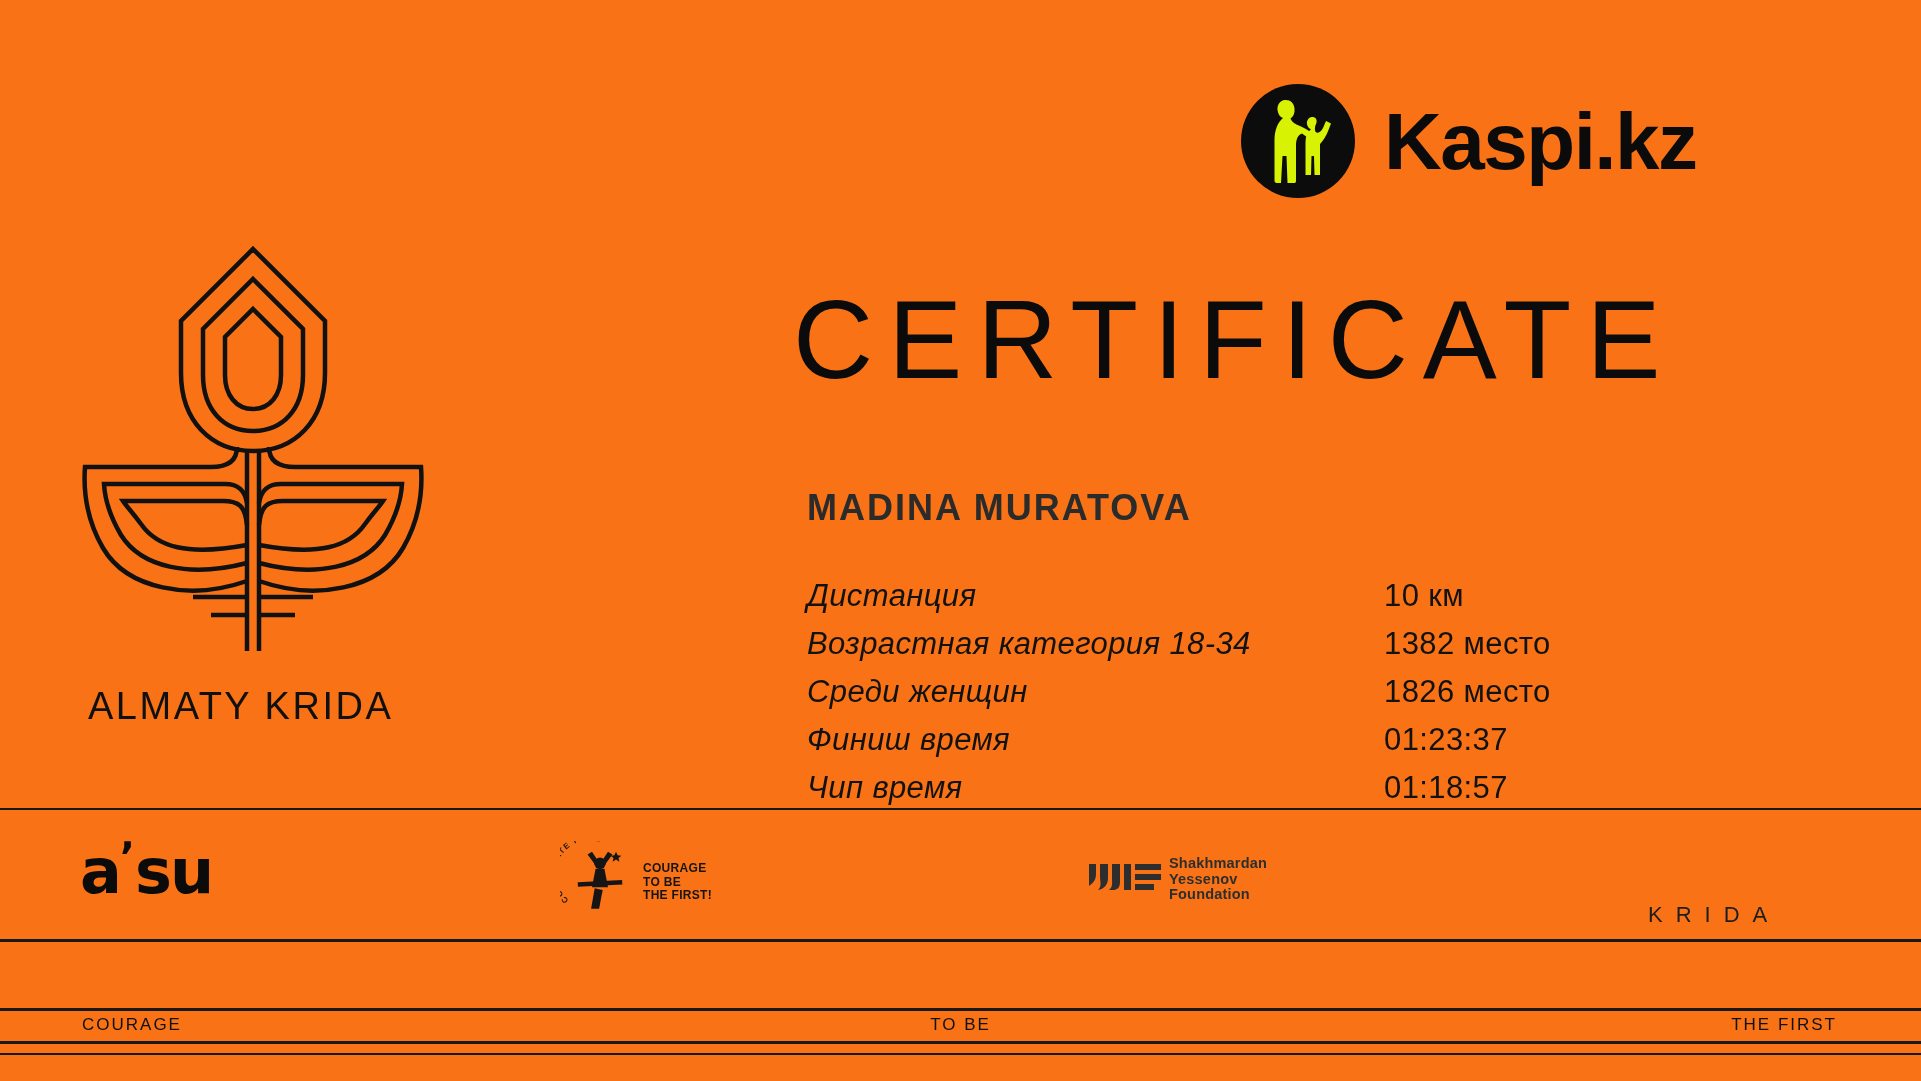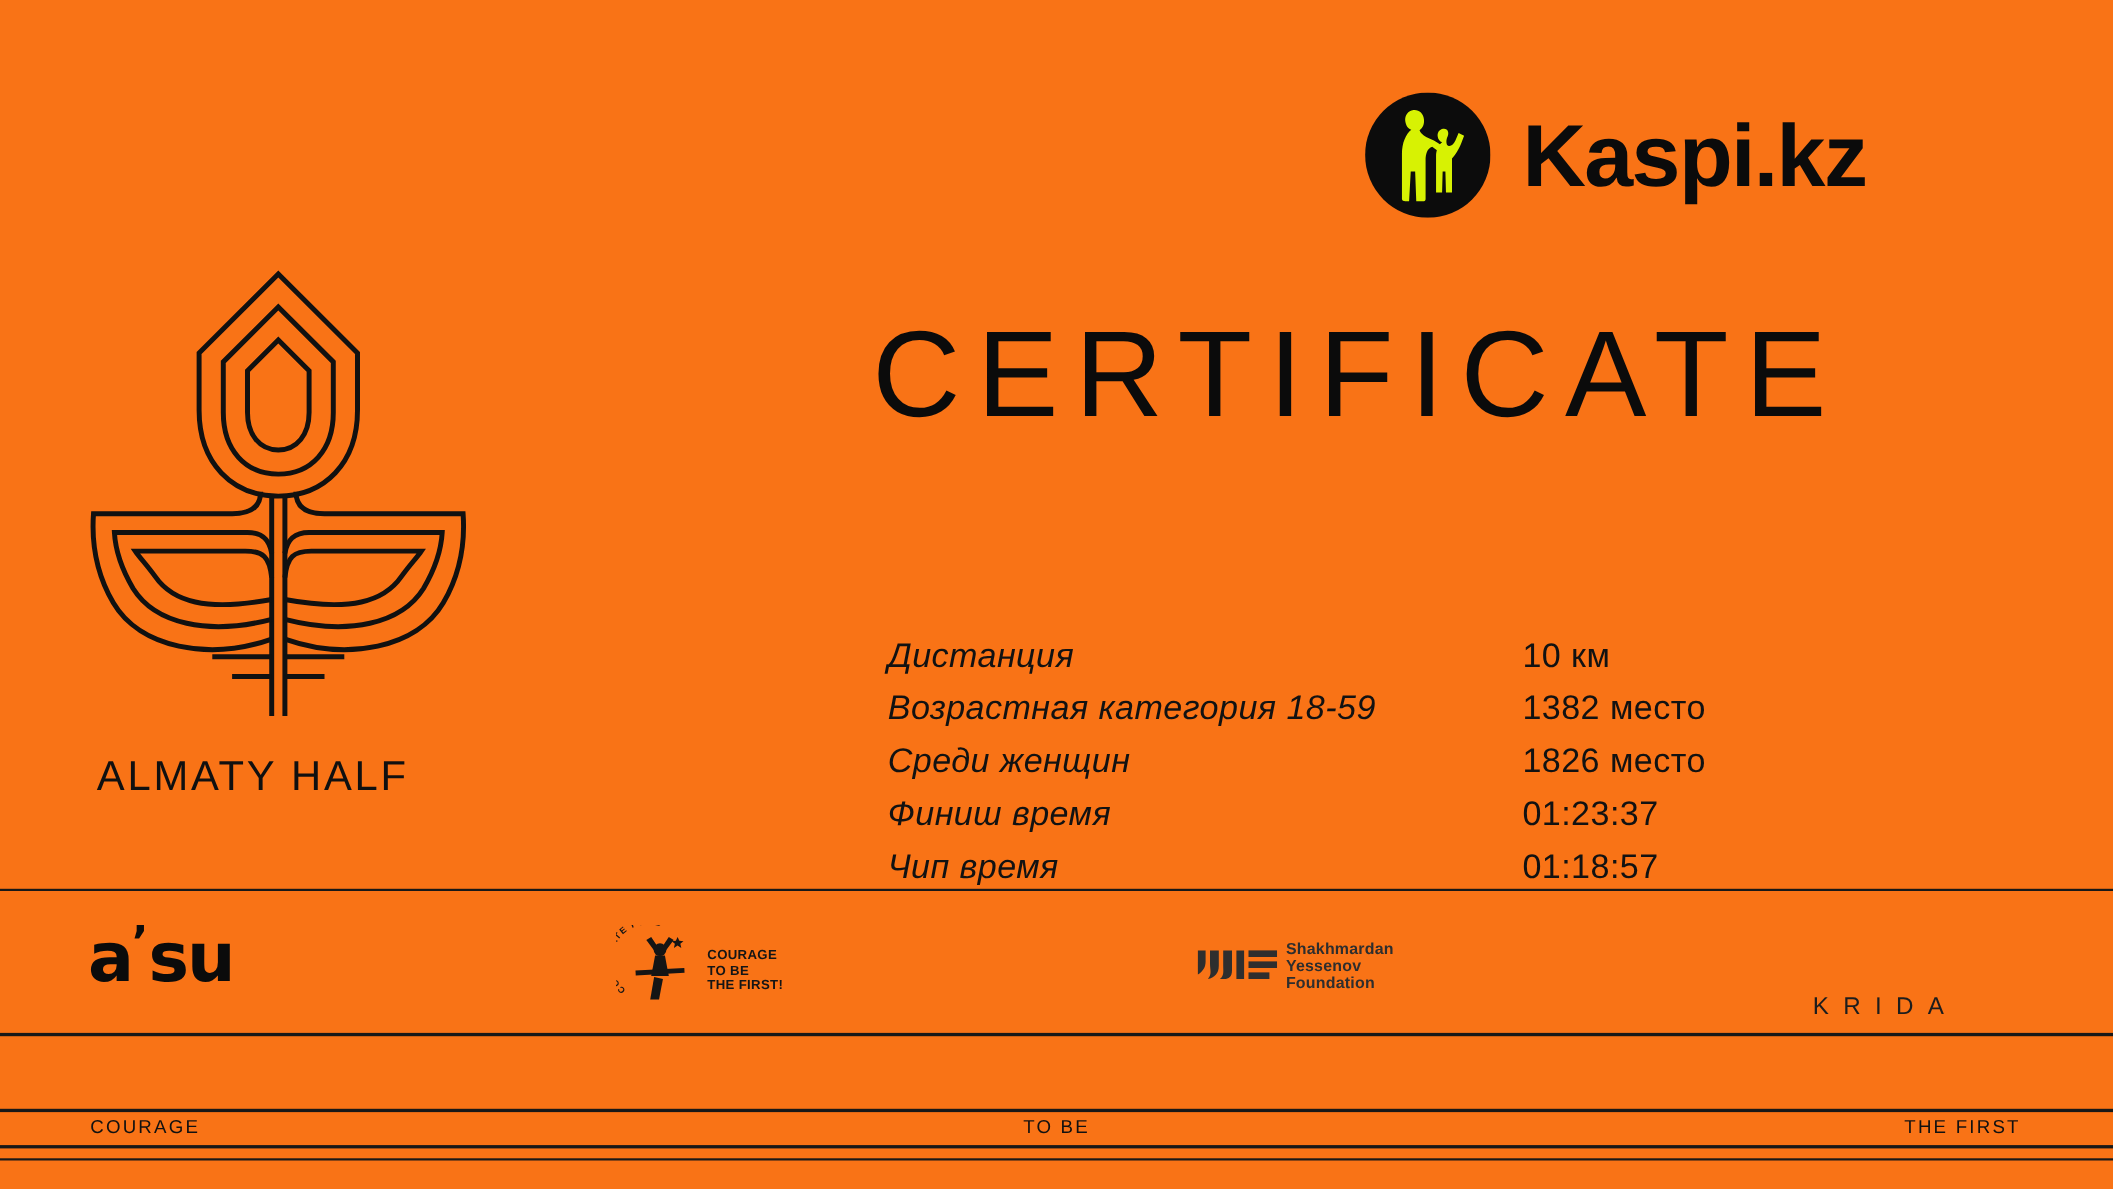--- a/index.html
+++ b/index.html
@@ -125,28 +125,29 @@
       <g transform="translate(356,0) scale(-1,1)">
         <path d="M162,202 C162,216 152,222 136,222 L10,222 C8,250 14,279 28,303 C52,344 115,356 172,336"></path>
         <path d="M172,258 C170,246 164,239 150,239 L29,239 C30,257 36,273 46,290 C66,322 114,333 172,318"></path>
         <path d="M172,280 C170,261 164,256 148,256 L48,256 C52,262 58,268 66,279 C82,302 112,311 172,300"></path>
         <path d="M118,352 L172,352"></path>
         <path d="M136,370 L172,370"></path>
       </g>
     </svg>
   </div>
 
-  <div class="abs event-title"><span>ALMATY HALF</span><br>
+  <div class="abs event-title"><span>ALMATY KRIDA</span><br>
     </div>
 
   <div class="abs cert-title">CERTIFICATE</div>
+  <div class="abs recipient">MADINA MURATOVA</div>
 
   <div class="abs row-label r0">Дистанция</div>
   <div class="abs row-value r0">10 км</div>
-  <div class="abs row-label r1">Возрастная категория 18-59</div>
+  <div class="abs row-label r1">Возрастная категория 18-34</div>
   <div class="abs row-value r1">1382 место</div>
   <div class="abs row-label r2">Среди женщин</div>
   <div class="abs row-value r2">1826 место</div>
   <div class="abs row-label r3">Финиш время</div>
   <div class="abs row-value r3">01:23:37</div>
   <div class="abs row-label r4">Чип время</div>
   <div class="abs row-value r4">01:18:57</div>
 
   <div class="abs hline line-a"></div>
   <div class="abs hline line-b"></div>

